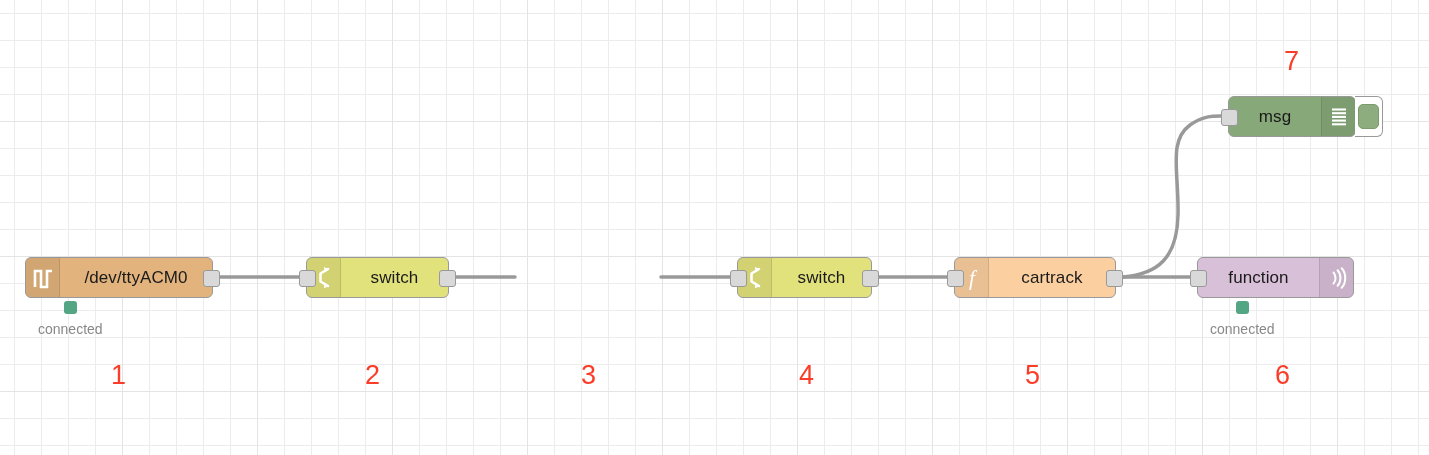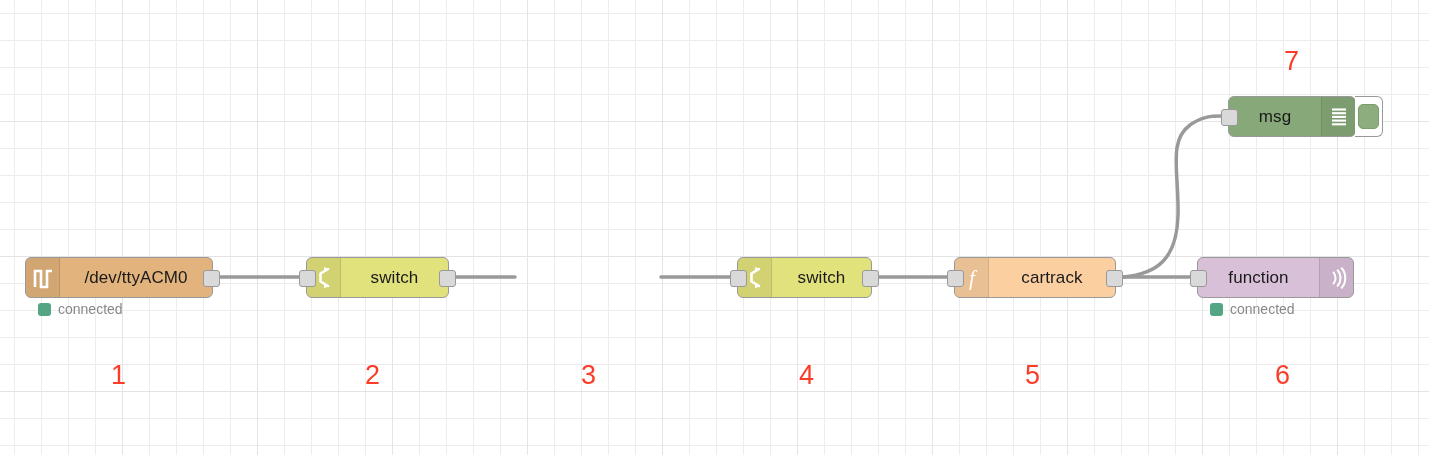--- a/index.html
+++ b/index.html
@@ -109,20 +109,21 @@
   
   .node-status {
     position: absolute;
     display: flex;
     align-items: center;
     gap: 7px;
     font-size: 14px;
     color: #888;
     z-index: 3;
     white-space: nowrap;
+    flex-direction: column;
   }
   .status-dot {
     width: 13px;
     height: 13px;
     border-radius: 3px;
     background: #53a583;
     display: inline-block;
   }
 
   

